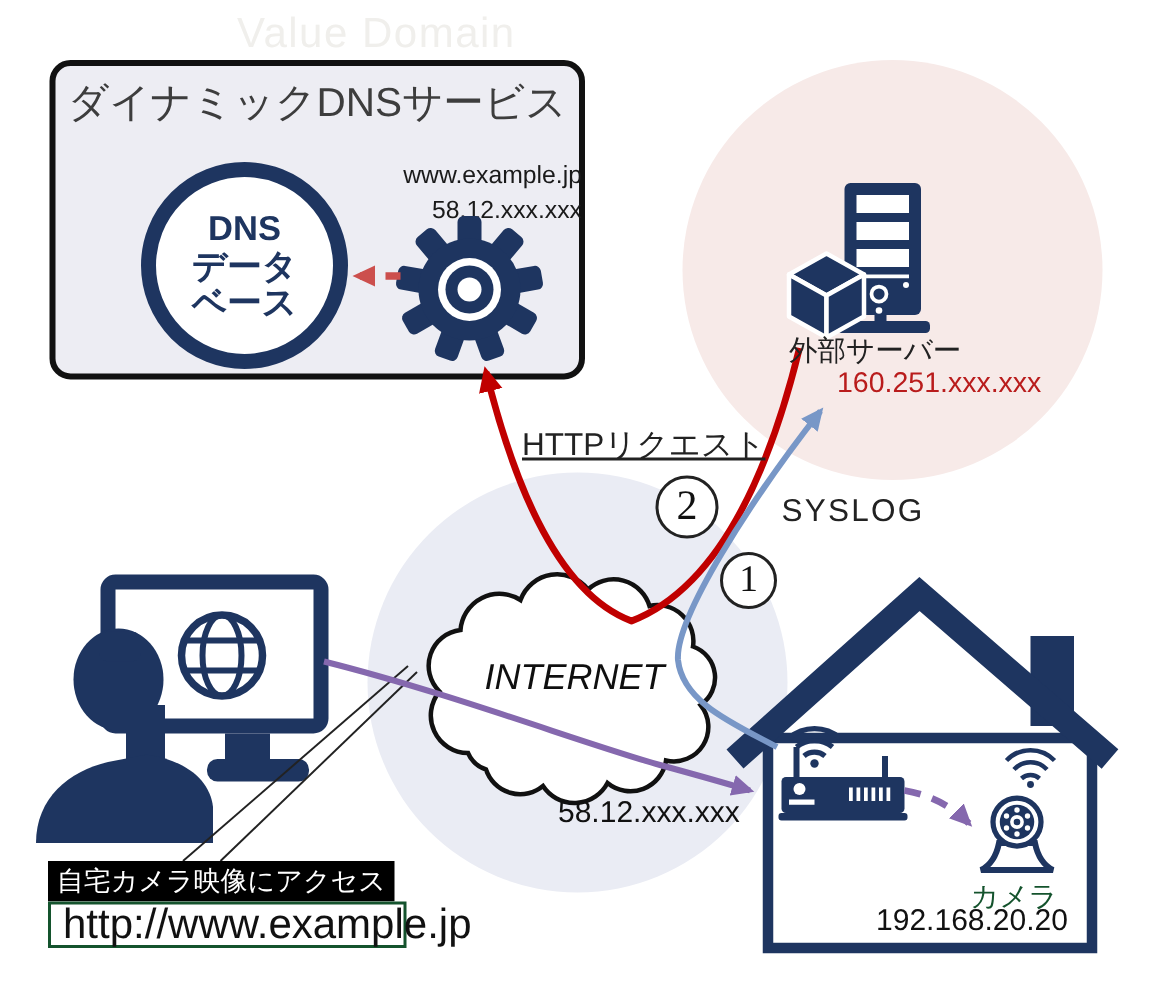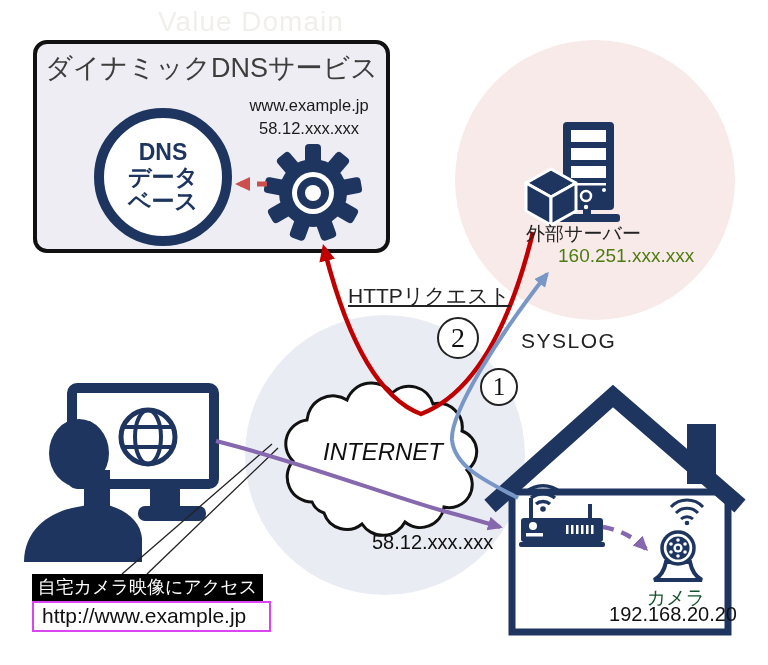--- a/index.html
+++ b/index.html
@@ -18,51 +18,51 @@
     left:33px;top:40px;width:349px;height:205px;background:#ededf3;
     border:4px solid #111;border-radius:14px;z-index:2;
   }
   #ddns-title{left:45px;top:50px;width:333px;text-align:center;font-size:27px;color:#3d3d3d;z-index:3;}
   #dns-db-circle{
     left:94px;top:108px;width:118px;height:118px;background:#fff;
     border:10px solid #1e3560;border-radius:50%;z-index:3;
     display:flex;flex-direction:column;justify-content:center;align-items:center;
   }
   #dns-db-circle .db-line{font-size:23px;font-weight:bold;color:#1e3560;line-height:1.06;}
-  #ddns-host{left:230px;top:94px;width:158px;text-align:center;font-size:16.5px;color:#1a1a1a;line-height:1.42;z-index:3;}
+  #ddns-host{left:230px;top:106px;width:158px;text-align:right;font-size:16.5px;color:#1a1a1a;line-height:1.42;z-index:3;}
   
   #diagram-svg{left:0;top:0;z-index:4;}
   
   #arrows-svg{left:0;top:0;z-index:10;pointer-events:none;}
   
   .lbl{z-index:11;color:#1c1c1c;}
   #lbl-internet{left:285px;top:438px;width:196px;text-align:center;font-size:24px;color:#0f0f0f;font-style:italic;}
   #lbl-http{left:348px;top:282px;font-size:21px;color:#222;text-decoration:underline;}
   #lbl-syslog{left:521px;top:329px;font-size:21px;letter-spacing:1.5px;color:#222;}
   .step-circle{
     background:#fff;border:2px solid #222;border-radius:50%;
     display:flex;align-items:center;justify-content:center;
     font-family:"Liberation Serif","DejaVu Serif",serif;color:#111;z-index:11;
   }
   #step-2{left:437px;top:317px;width:38px;height:38px;font-size:28px;}
   #step-1{left:480px;top:368px;width:34px;height:34px;font-size:25px;}
   #lbl-wan-ip{left:372px;top:531px;font-size:20px;color:#111;}
   #lbl-router-ip{left:516px;top:547px;width:124px;text-align:center;font-size:19px;color:#111;}
   #lbl-camera{left:638px;top:585px;width:76px;text-align:center;font-size:19px;color:#14532d;}
-  #lbl-camera-ip{left:578px;top:603px;width:140px;text-align:center;font-size:20px;color:#111;margin-left:25px;}
+  #lbl-camera-ip{left:578px;top:603px;width:140px;text-align:center;font-size:20px;color:#111;}
   #lbl-server{left:526px;top:221px;font-size:19px;color:#222;}
-  #lbl-server-ip{left:558px;top:245px;font-size:19px;color:#4d7c0f;}
+  #lbl-server-ip{left:558px;top:245px;font-size:19px;color:#b91c1c;}
   
   #callout-black{
     left:32px;top:574px;width:231px;height:27px;background:#000;color:#fff;
     font-size:18px;text-align:center;line-height:27px;z-index:11;
   }
   #callout-url{
-    left:32px;top:601px;width:227px;height:27px;background:#fff;border:2px solid #d946ef;
-    font-size:21px;color:#111;padding-left:8px;line-height:26px;z-index:11;
+    left:32px;top:601px;width:227px;height:27px;background:#fff;border:2px solid #14532d;
+    font-size:28px;color:#111;padding-left:8px;line-height:26px;z-index:11;
   }
 </style>
 </head>
 <body>
 
 <div id="canvas">
 
   <div class="abs bg-circle" id="pink-circle"></div>
   <div class="abs bg-circle" id="lavender-circle"></div>
   <div class="abs" id="watermark">Value Domain</div>

